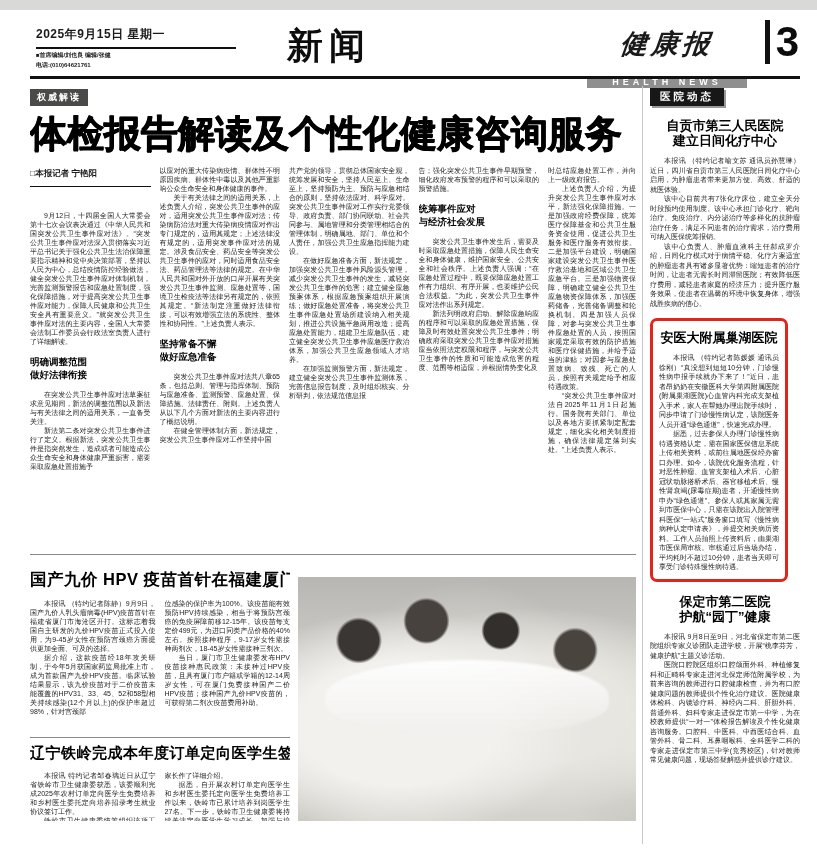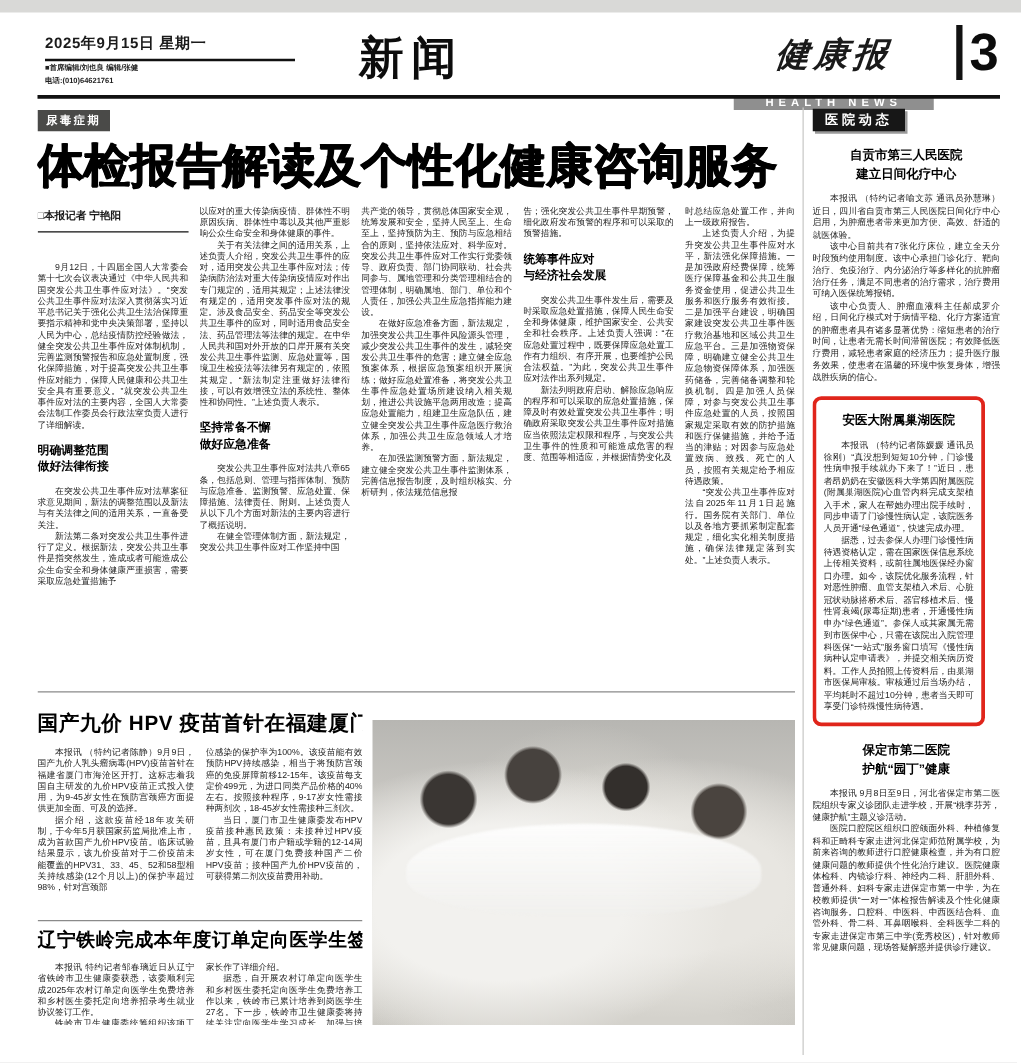--- a/index.html
+++ b/index.html
@@ -53,21 +53,21 @@
          radial-gradient(ellipse at 50% 95%, #d4d2cc 0 45%, transparent 70%),
          linear-gradient(180deg,#b7b6b2 0%,#cfcdc8 35%,#e3e1db 70%,#cbc9c3 100%);}
   .photo::after{content:"";position:absolute;left:8%;top:34%;width:84%;height:30%;
         background:linear-gradient(180deg,rgba(255,255,255,.85),rgba(240,240,238,.4));
         border-radius:50% 50% 40% 40%;filter:blur(1px);}
   
   .sidebar{position:absolute;left:650px;top:86px;width:150px;height:758px;overflow:hidden;}
   .sidebar-sep{position:absolute;left:642px;top:86px;width:1px;height:758px;background:#c9c9c7;}
   .side-tag{display:inline-block;background:#171717;color:#fff;font-size:10.5px;font-weight:bold;
         padding:2px 10px;letter-spacing:3px;box-shadow:2px 2px 0 #9a9a9a;}
-  .side-title{text-align:center;font-size:10px;font-weight:900;line-height:15px;margin:12px 0 8px 0;color:#000;}
+  .side-title{text-align:center;font-size:13px;font-weight:900;line-height:15px;margin:12px 0 8px 0;color:#000;}
   .side p.body{font-size:7px;line-height:9.5px;}
   .redbox{border:3px solid #e0251b;border-radius:7px;padding:7px 6px;margin:10px 12px 8px 0;}
   .redbox .side-title{margin-top:2px;}
 </style>
 </head>
 <body>
 
 <div class="page">
   <div class="topstrip"></div>
 
@@ -79,21 +79,21 @@
   <div class="section-title">新闻</div>
   <div class="masthead">
     <div class="masthead-cn">健康报</div>
     <div class="masthead-en">HEALTH NEWS</div>
   </div>
   <div class="pageno">3</div>
   <div class="hdr-rule"></div>
   <div class="sidebar-sep"></div>
 
   <div class="mainarea">
-    <span class="tagbox">尿毒症期</span>
+    <span class="tagbox">权威解读</span>
     <div class="headline">体检报告解读及个性化健康咨询服务</div>
 
     <div class="cols">
       <div class="col">
         <div class="byline">□本报记者 宁艳阳</div>
         <p class="body">9月12日，十四届全国人大常委会第十七次会议表决通过《中华人民共和国突发公共卫生事件应对法》。“突发公共卫生事件应对法深入贯彻落实习近平总书记关于强化公共卫生法治保障重要指示精神和党中央决策部署，坚持以人民为中心，总结疫情防控经验做法，健全突发公共卫生事件应对体制机制，完善监测预警报告和应急处置制度，强化保障措施，对于提高突发公共卫生事件应对能力，保障人民健康和公共卫生安全具有重要意义。”就突发公共卫生事件应对法的主要内容，全国人大常委会法制工作委员会行政法室负责人进行了详细解读。</p>
         <div class="subhead">
           <div>明确调整范围</div>
           <div>做好法律衔接</div>
         </div>

